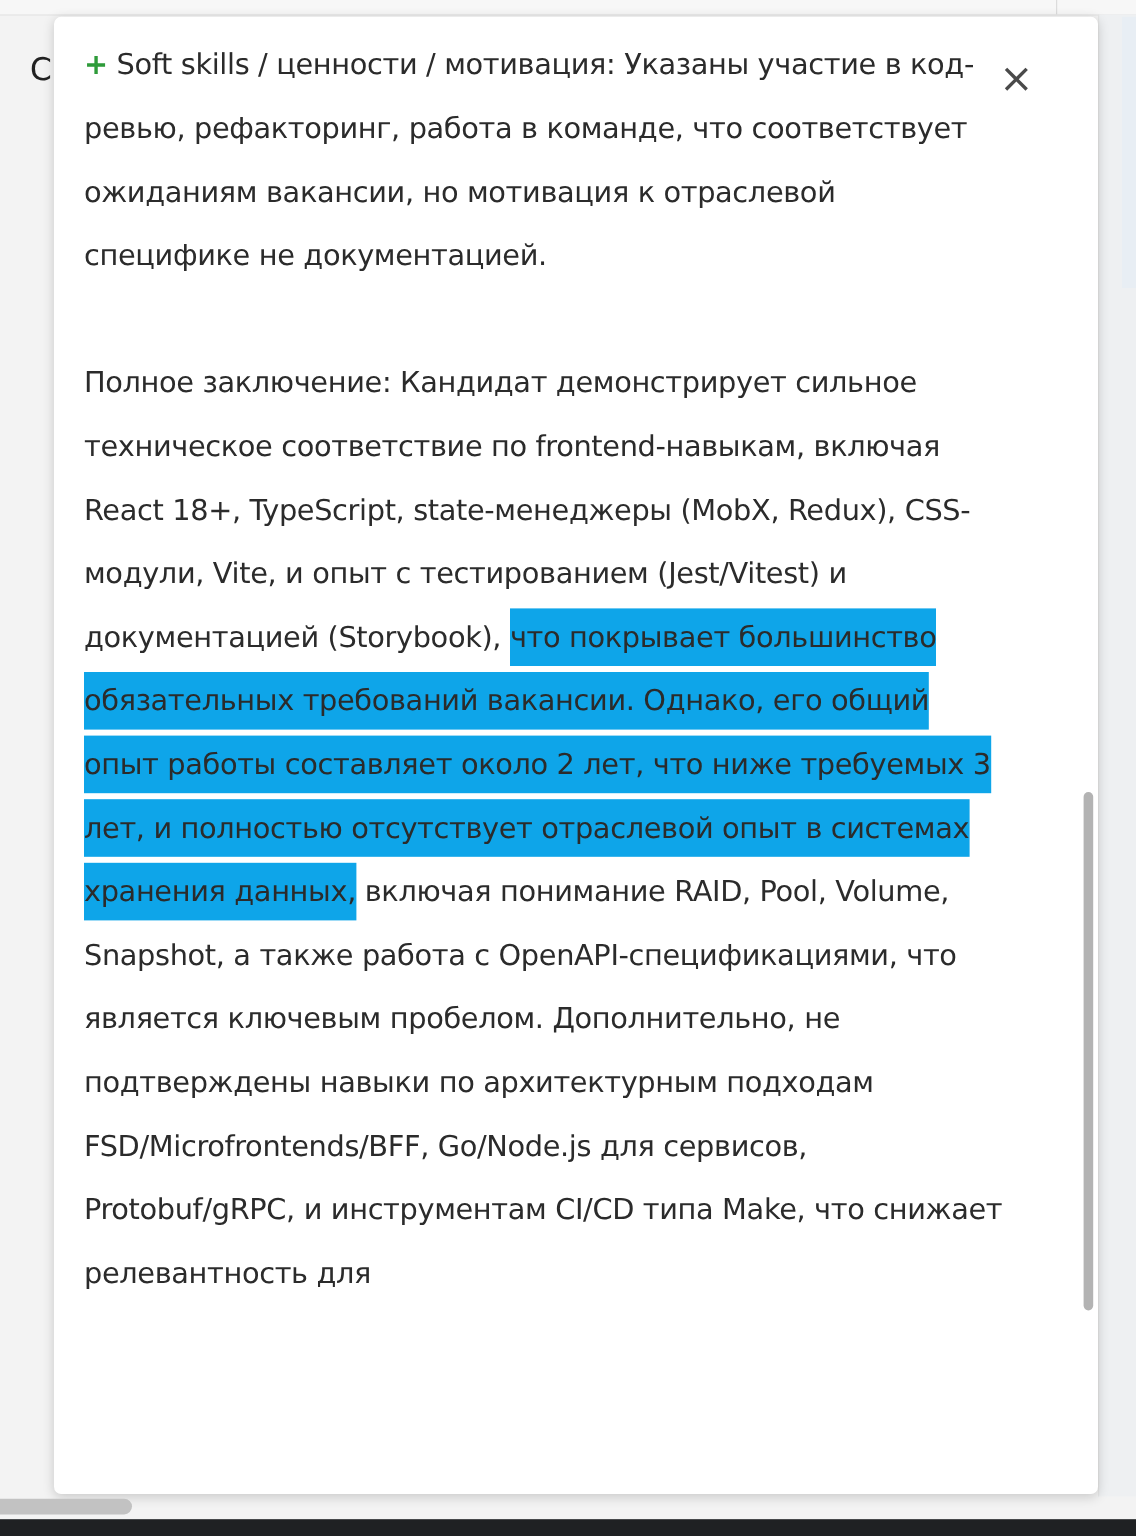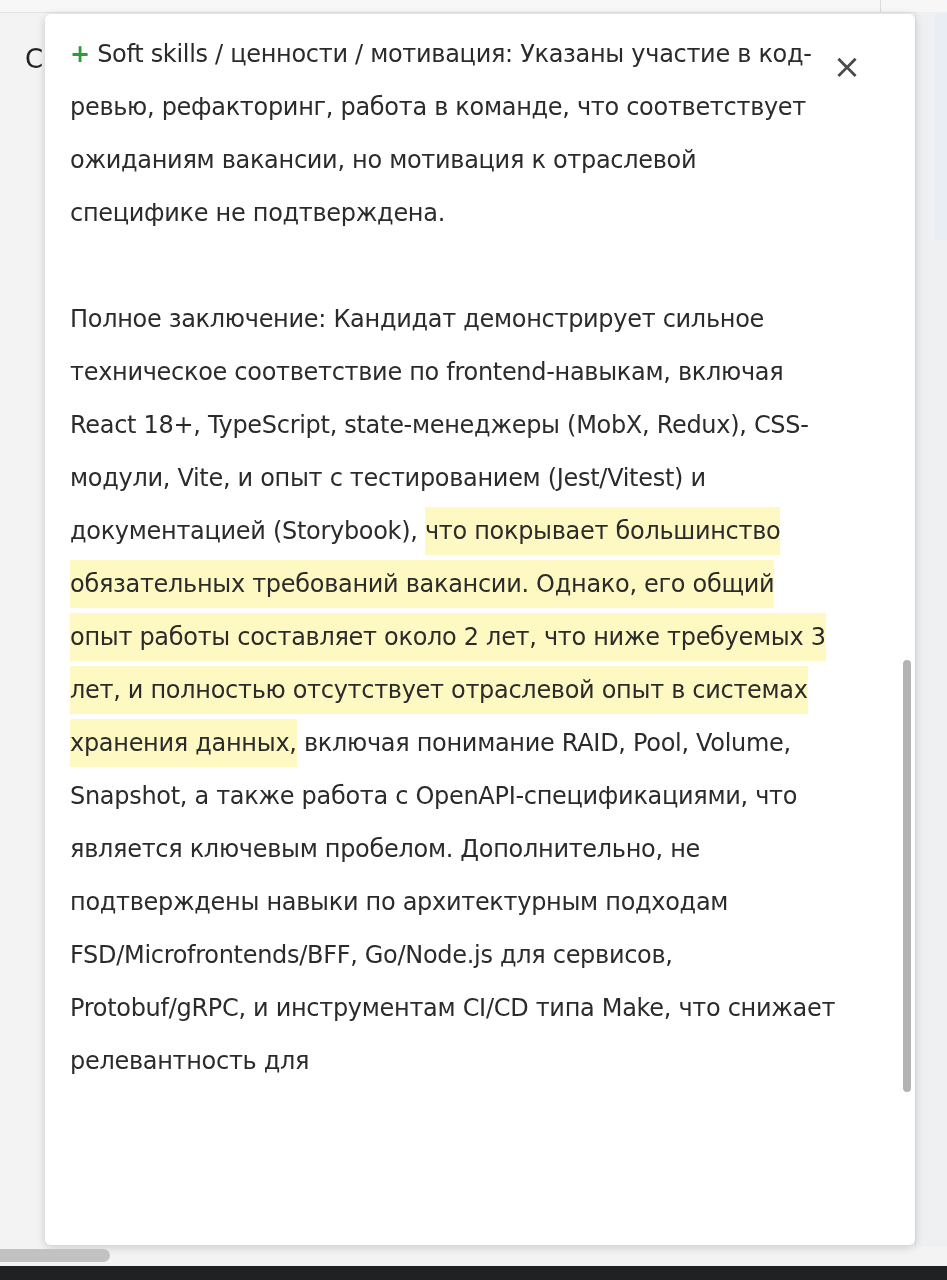--- a/index.html
+++ b/index.html
@@ -83,21 +83,21 @@
     height: 53px;
   }
   .plus {
     color: #2e9b3a;
     font-weight: bold;
   }
   .bold {
     font-weight: normal;
   }
   .hl {
-    background: #fef9c3;
+    background: #0ea5e9;
     padding: 10px 0;
     box-decoration-break: clone;
     -webkit-box-decoration-break: clone;
   }
   .scrollbar-track {
     position: absolute;
     left: 855px; top: 0;
     width: 12px; height: 1231px;
   }
   .scrollbar-thumb {
@@ -129,21 +129,21 @@
 <div class="right-panel"></div>
 <div class="right-panel-accent"></div>
 <div class="bg-letter">С</div>
 
 <div class="popup">
   <div class="close-button">
     <span>×</span>
   </div>
 
   <div class="content">
-    <p class="para"><span class="plus">+</span> <span>Soft skills / ценности / мотивация: Указаны участие в код-ревью, рефакторинг, работа в команде, что соответствует ожиданиям вакансии, но мотивация к отраслевой специфике не подтверждена.</span></p>
+    <p class="para"><span class="plus">+</span> <span>Soft skills / ценности / мотивация: Указаны участие в код-ревью, рефакторинг, работа в команде, что соответствует ожиданиям вакансии, но мотивация к отраслевой специфике не документацией.</span></p>
 
     <div class="para-gap"></div>
 
     <p class="para"><span class="bold">Полное заключение:</span><span> Кандидат демонстрирует сильное техническое соответствие по frontend-навыкам, включая React 18+, TypeScript, state-менеджеры (MobX, Redux), CSS-модули, Vite, и опыт с тестированием (Jest/Vitest) и документацией (Storybook), </span><span class="hl">что покрывает большинство обязательных требований вакансии. Однако, его общий опыт работы составляет около 2 лет, что ниже требуемых 3 лет, и полностью отсутствует отраслевой опыт в системах хранения данных,</span><span> включая понимание RAID, Pool, Volume, Snapshot, а также работа с OpenAPI-спецификациями, что является ключевым пробелом. Дополнительно, не подтверждены навыки по архитектурным подходам FSD/Microfrontends/BFF, Go/Node.js для сервисов, Protobuf/gRPC, и инструментам CI/CD типа Make, что снижает релевантность для</span></p>
   </div>
 
   <div class="scrollbar-track"></div>
   <div class="scrollbar-thumb"></div>
 </div>
 

